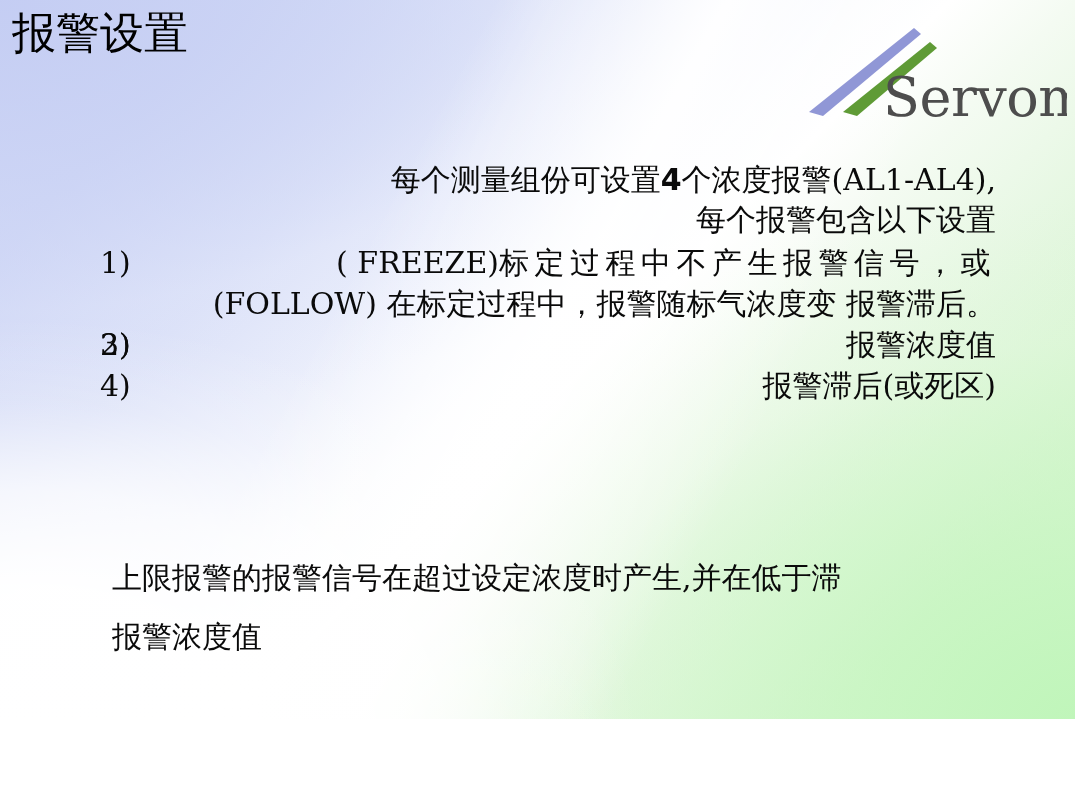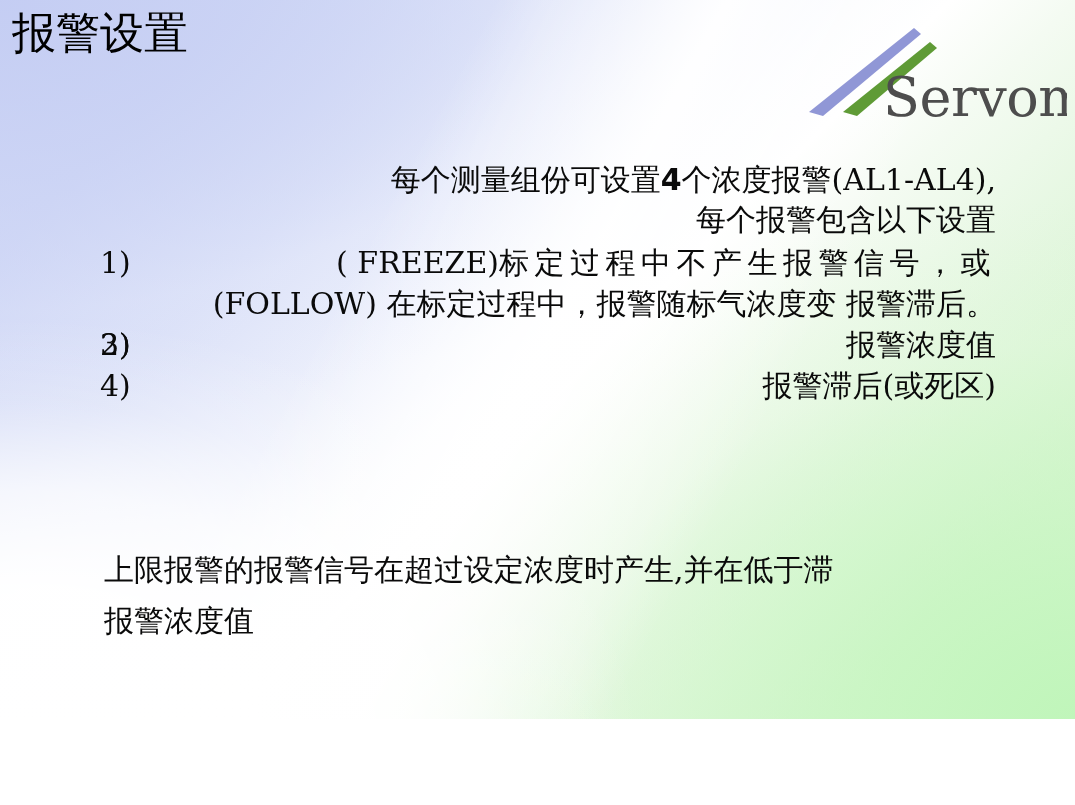--- a/index.html
+++ b/index.html
@@ -143,21 +143,21 @@
     position: absolute;
     left: 96px;
     top: 540px;
     width: 920px;
     font-family: "DejaVu Serif", "Liberation Serif", serif;
     font-size: 30px;
     line-height: 43px;
     color: #0a0a0a;
   }
   .tail-block p {
-    margin: 8px;
+    margin: 16px;
   }
   .tail-block .ln { white-space: nowrap; display: block; }
 </style>
 </head>
 <body>
 
 <div id="slide">
 
   <div class="bg-layer bg-base"></div>
   <div class="bg-layer bg-corner-blue"></div>

